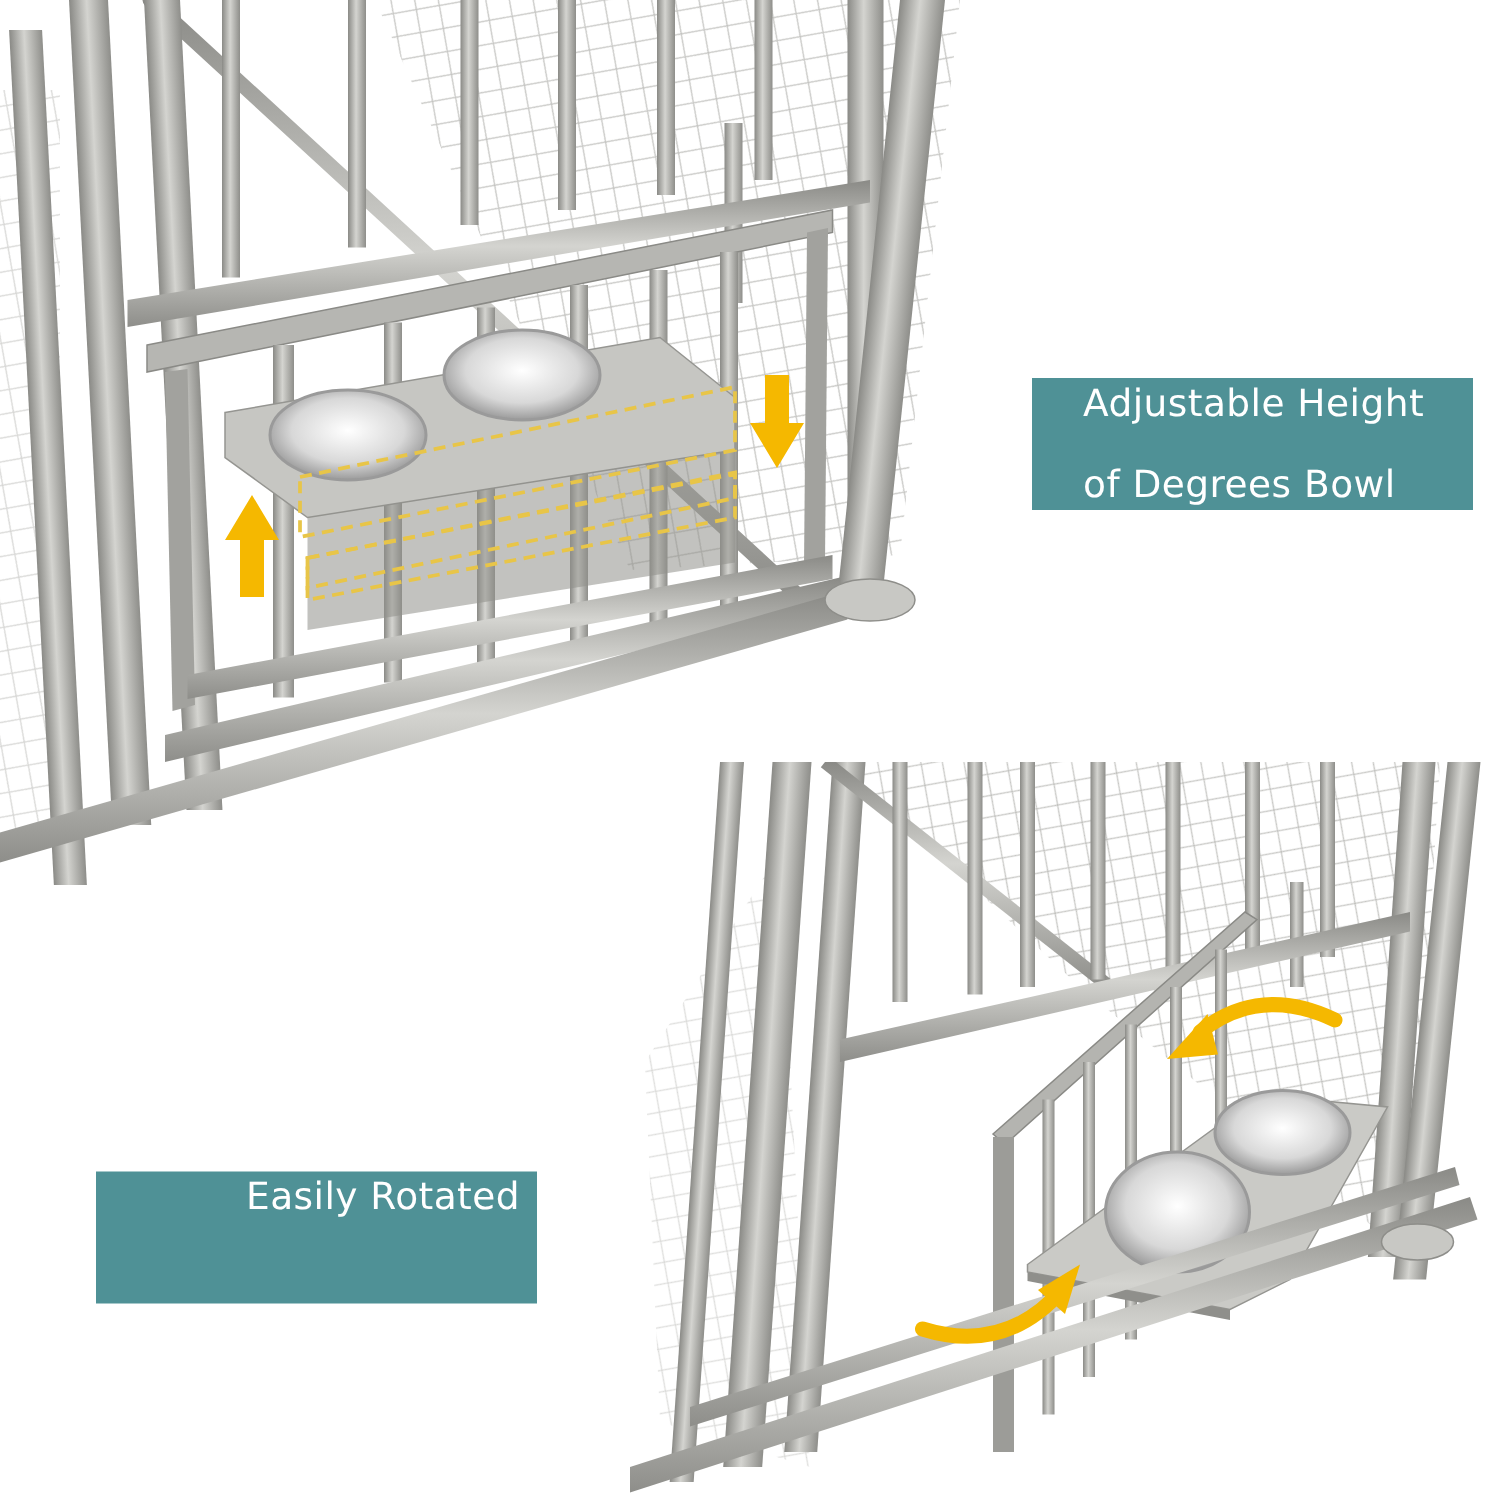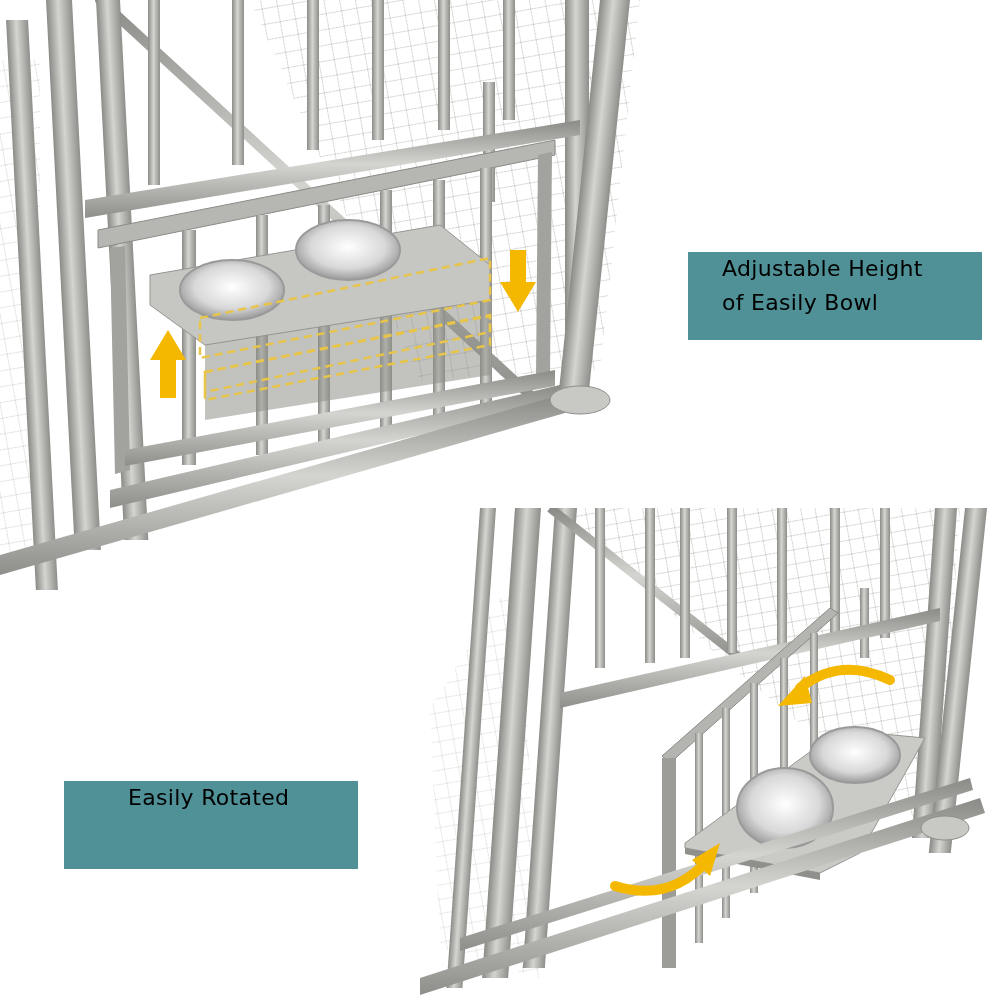--- a/index.html
+++ b/index.html
@@ -2,25 +2,25 @@
 <html><head>
 <meta charset="utf-8">
 <style>
   html, body { margin:0; padding:0; background:#ffffff; }
   body { width:1000px; height:1000px; position:relative; overflow:hidden; font-family:"DejaVu Sans", sans-serif; }
   .panel { position:absolute; }
   .panel svg { display:block; }
   #panel-top { left:0; top:0; width:640px; height:590px; }
   #panel-bottom { left:420px; top:508px; width:580px; height:492px; }
   .caption {
-    position:absolute; color:#000000; display:flex; flex-direction:column;
-    justify-content:flex-start; font-size:22px; line-height:34px; letter-spacing:0.3px;
+    position:absolute; color:#ffffff; display:flex; flex-direction:column;
+    justify-content:space-between; font-size:25px; line-height:34px; letter-spacing:0.3px;
   }
   #caption-top { left:688px; top:252px; width:294px; height:88px; padding-left:34px; box-sizing:border-box; }
-  #caption-bottom { left:64px; top:781px; width:294px; height:88px; padding-left:64px; box-sizing:border-box; }
+  #caption-bottom { left:64px; top:781px; width:294px; height:88px; padding-left:100px; box-sizing:border-box; }
 </style>
 </head>
 <body>
 
 <div class="panel" id="panel-top">
   <svg width="640" height="590" viewBox="0 0 640 590">
     <defs>
       <linearGradient id="tubeV" x1="0" x2="1" y1="0" y2="0">
         <stop offset="0" stop-color="#8a8a86"></stop>
           <stop offset="0.45" stop-color="#d4d4d0"></stop>
@@ -93,21 +93,21 @@
     <polygon points="125,450 555,370 555,386 125,466" fill="url(#tubeH)"></polygon>
     <polygon points="110,490 560,385 560,402 110,508" fill="url(#tubeH)"></polygon>
     <polygon points="0,555 560,395 565,413 0,575" fill="url(#tubeH)"></polygon>
 
     <ellipse cx="580" cy="400" rx="30" ry="14" fill="#c8c8c4" stroke="#8e8e8a"></ellipse>
   </svg>
 </div>
 
 <div class="caption" id="caption-top" style="background:#4f9196;">
   <span>Adjustable Height</span>
-  <span>of Easily Bowl</span>
+  <span>of Degrees Bowl</span>
 </div>
 
 <div class="panel" id="panel-bottom">
   <svg width="580" height="492" viewBox="0 0 580 492">
     <defs>
       <linearGradient id="tubeV2" x1="0" x2="1" y1="0" y2="0">
         <stop offset="0" stop-color="#8a8a86"></stop>
           <stop offset="0.45" stop-color="#d4d4d0"></stop>
           <stop offset="1" stop-color="#8e8e8a"></stop>
       </linearGradient>

